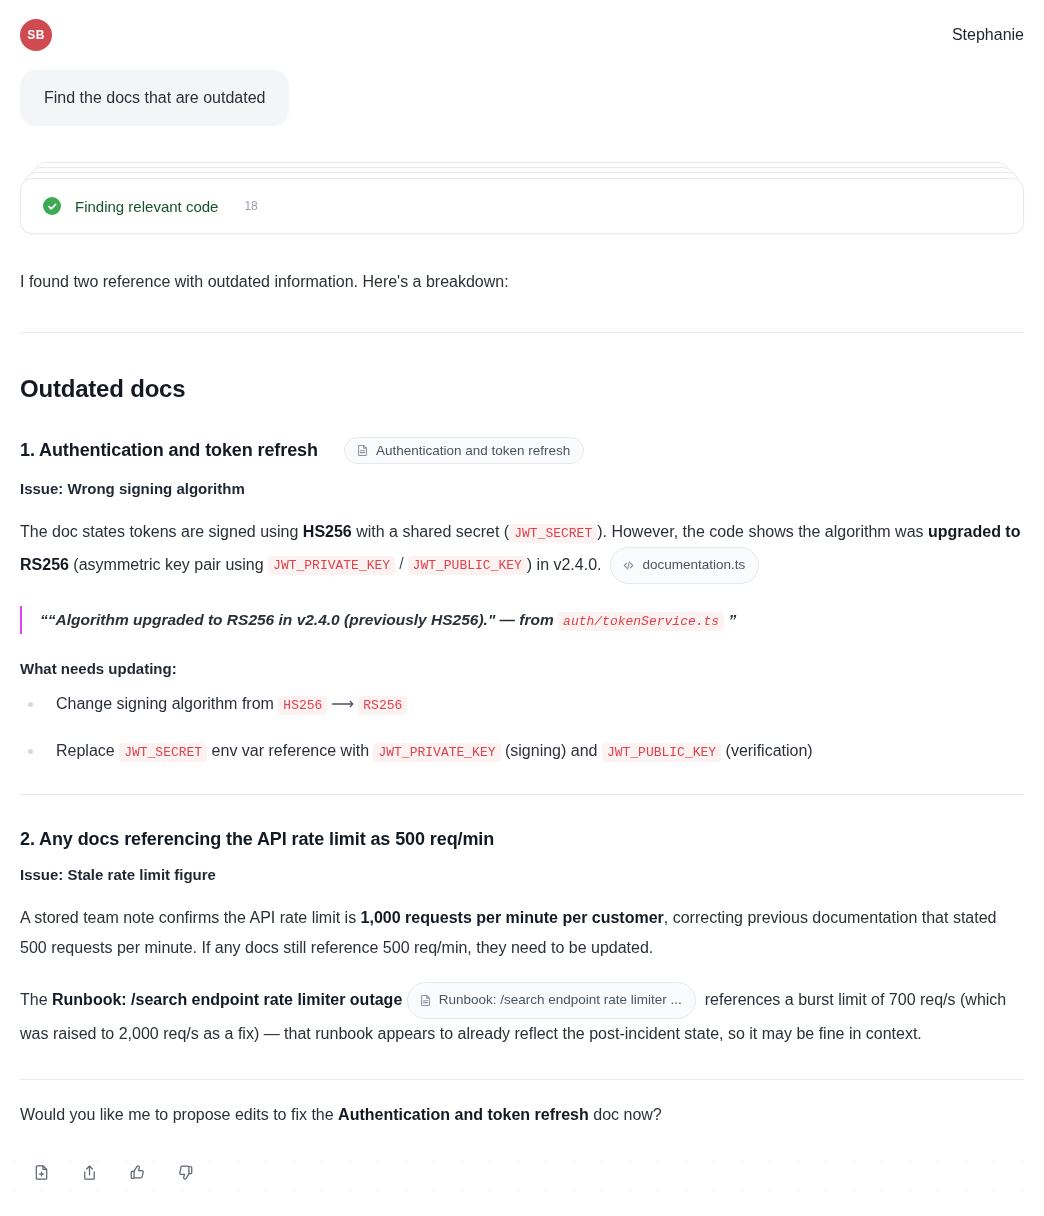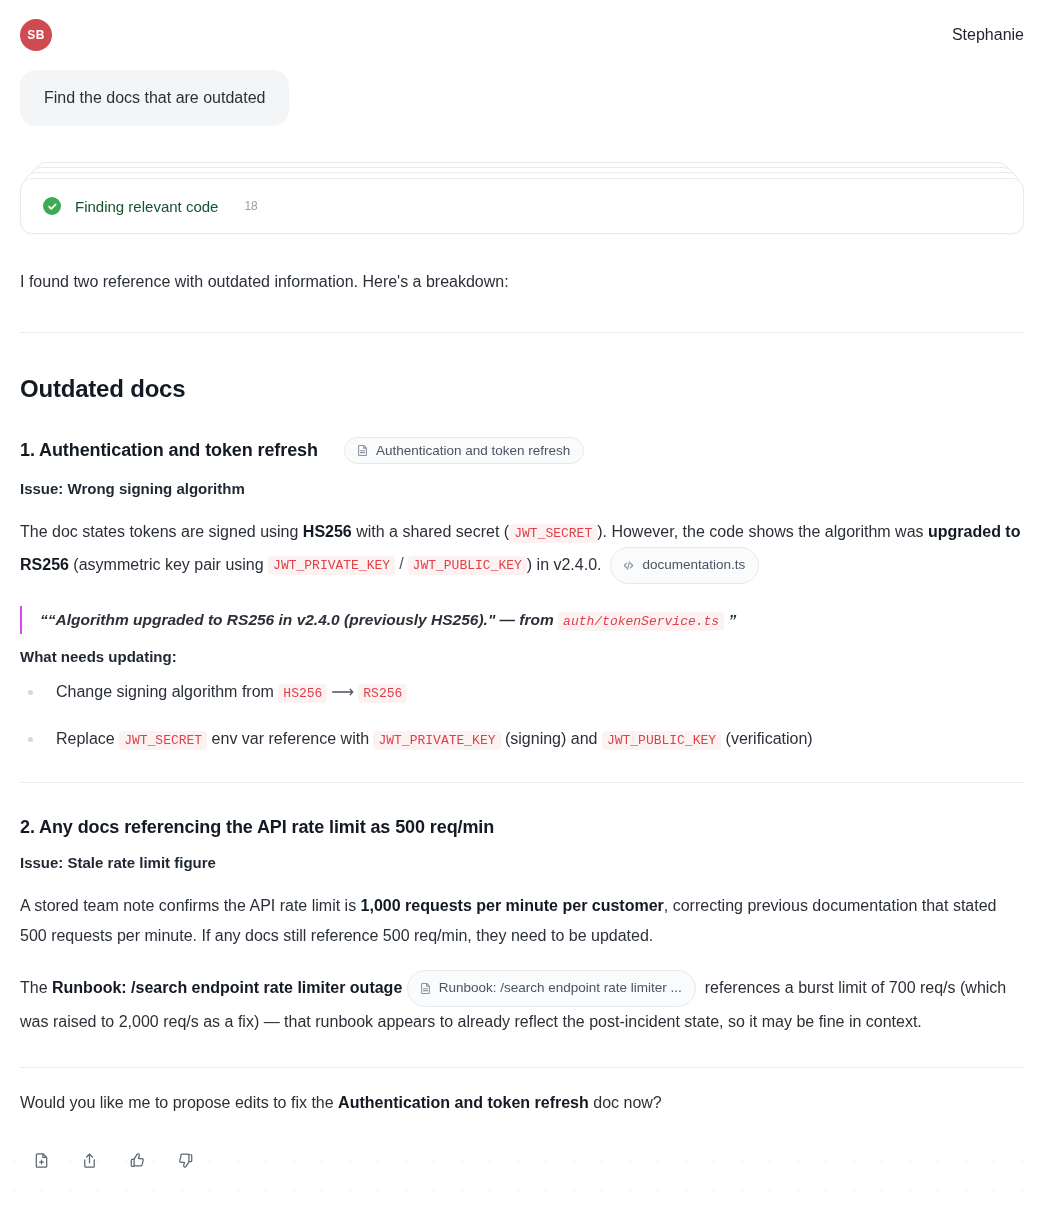--- a/index.html
+++ b/index.html
@@ -219,21 +219,21 @@
     color: #2b3038;
     line-height: 1.6;
   }
   blockquote.quote code.inline {
     font-style: italic;
     background: #fdf2f2;
     font-weight: 400;
   }
 
   .subhead {
-    margin-top: 14px;
+    margin-top: 26px;
     font-size: 15px;
     font-weight: 700;
     color: #1f2733;
   }
 
   ul.bullets {
     list-style: none;
     margin: 14px 0 0 0;
     padding: 0;
   }

